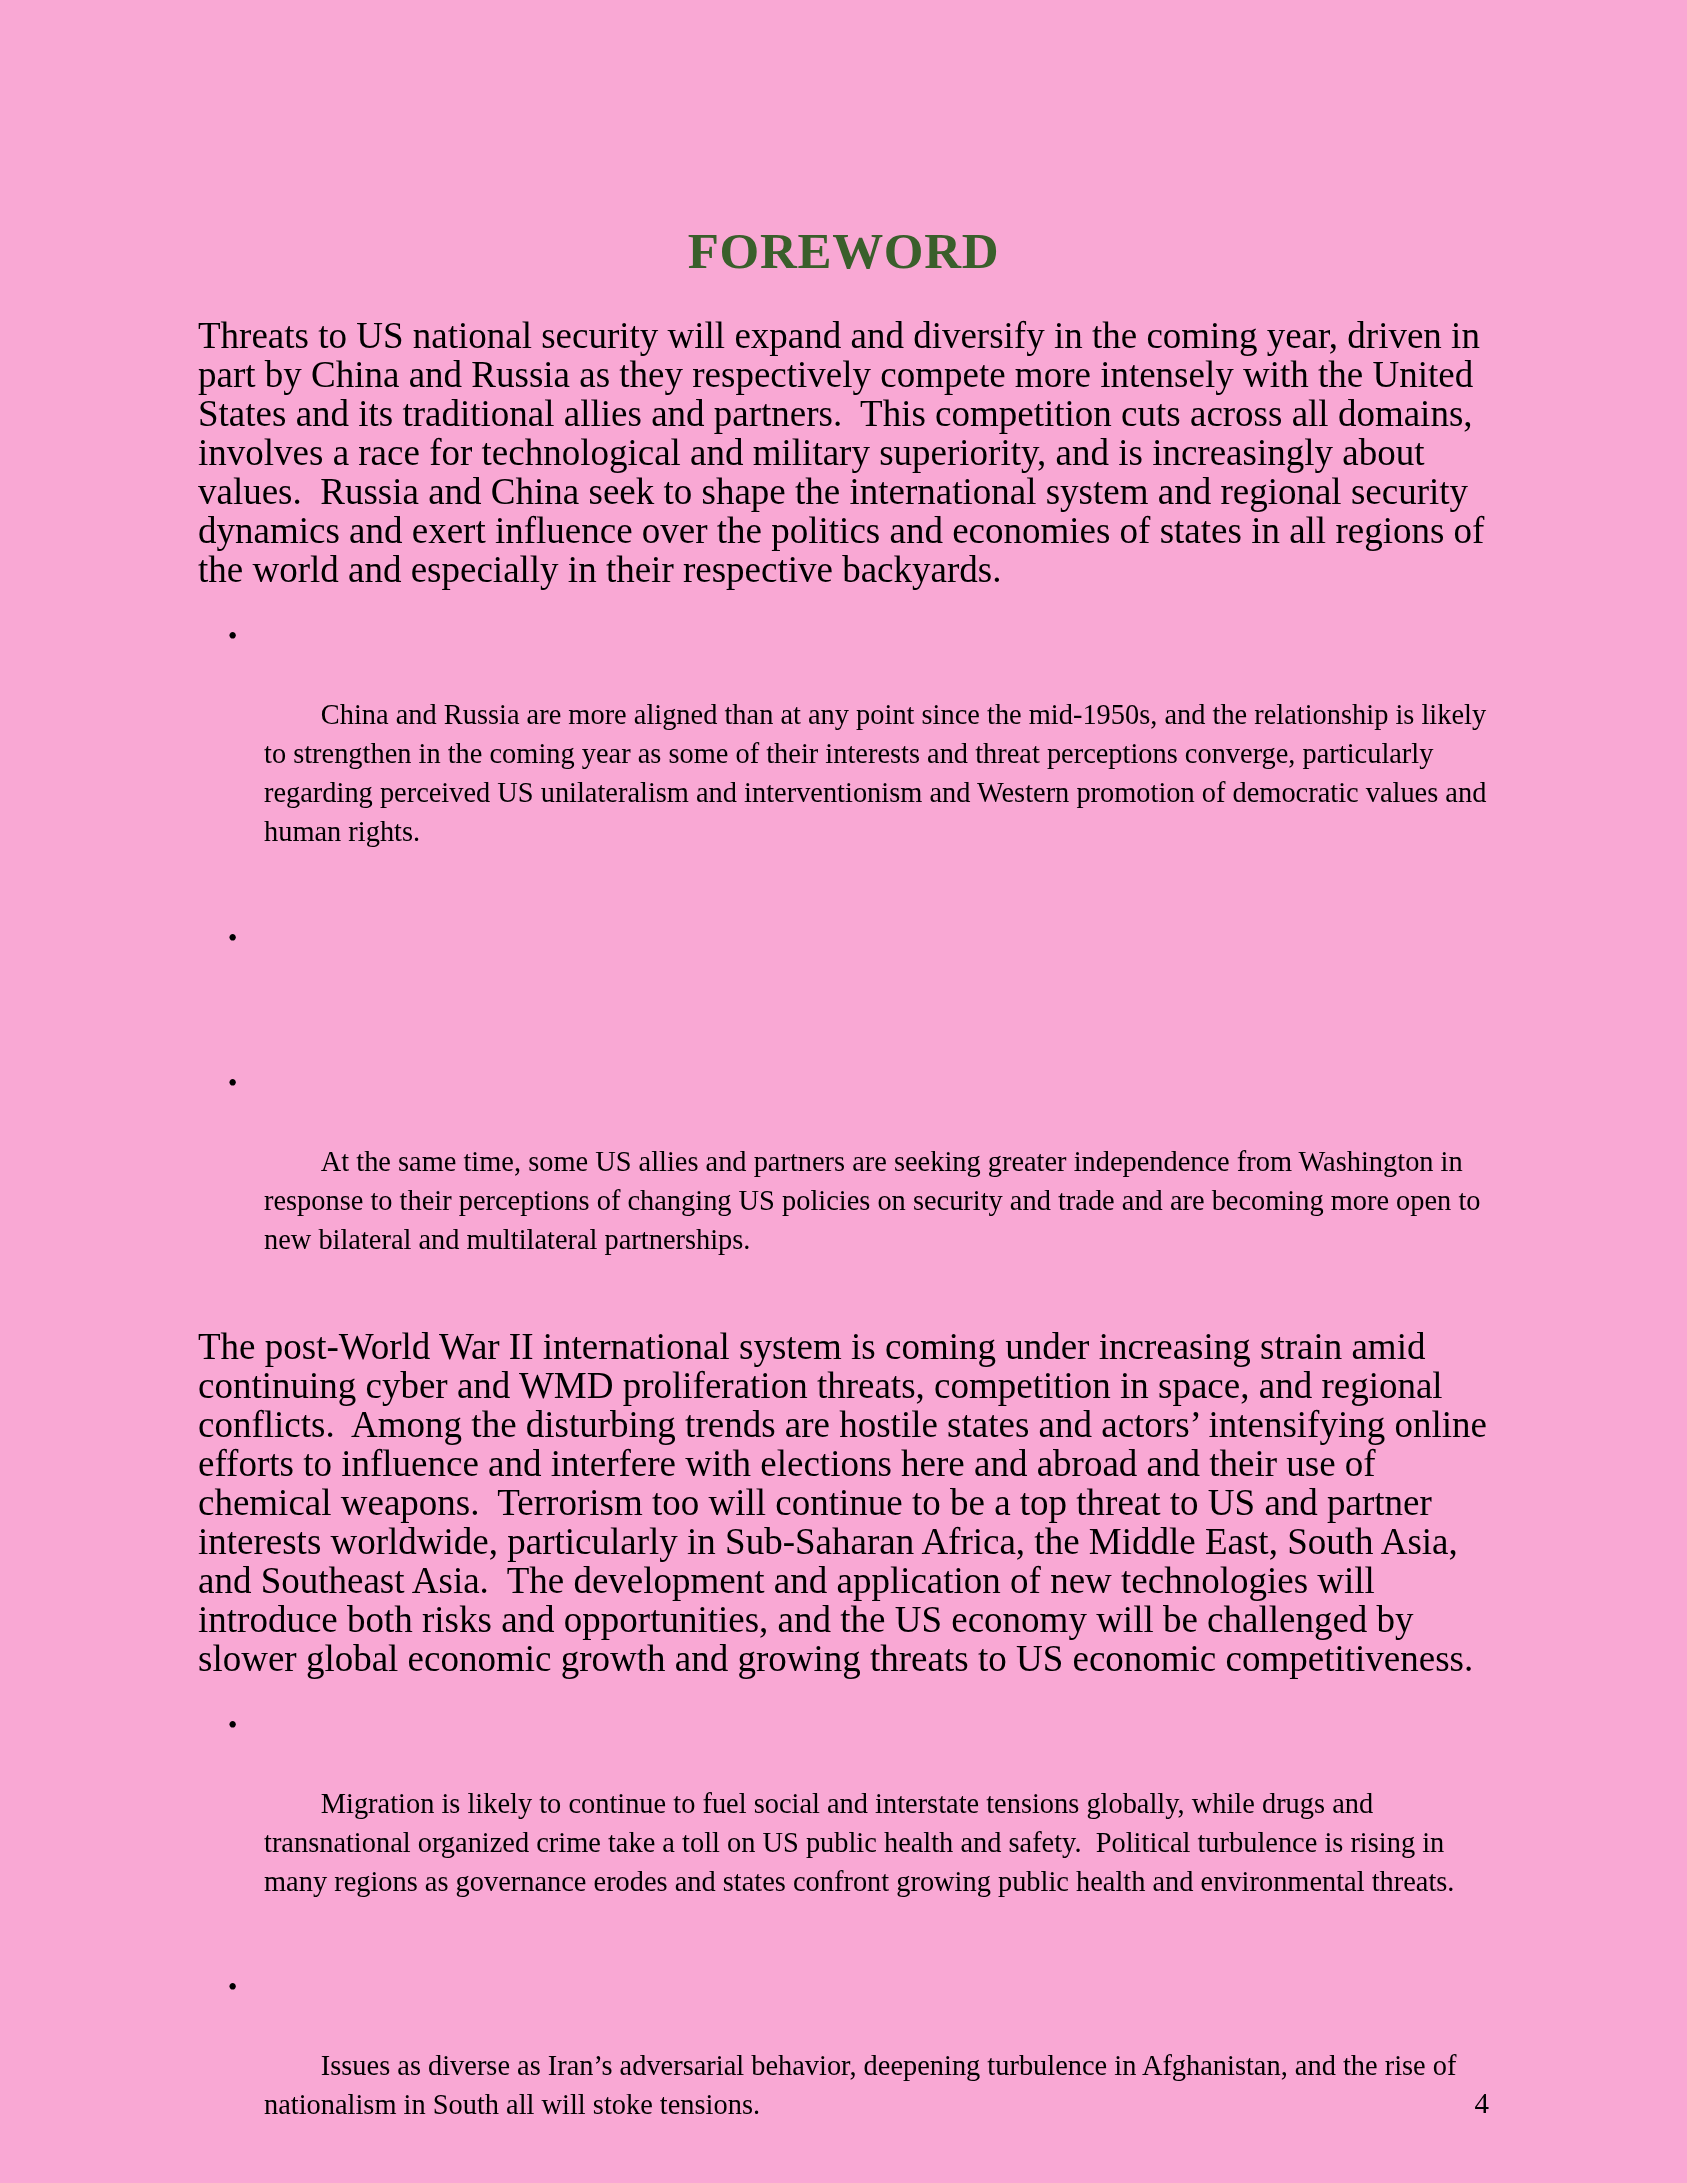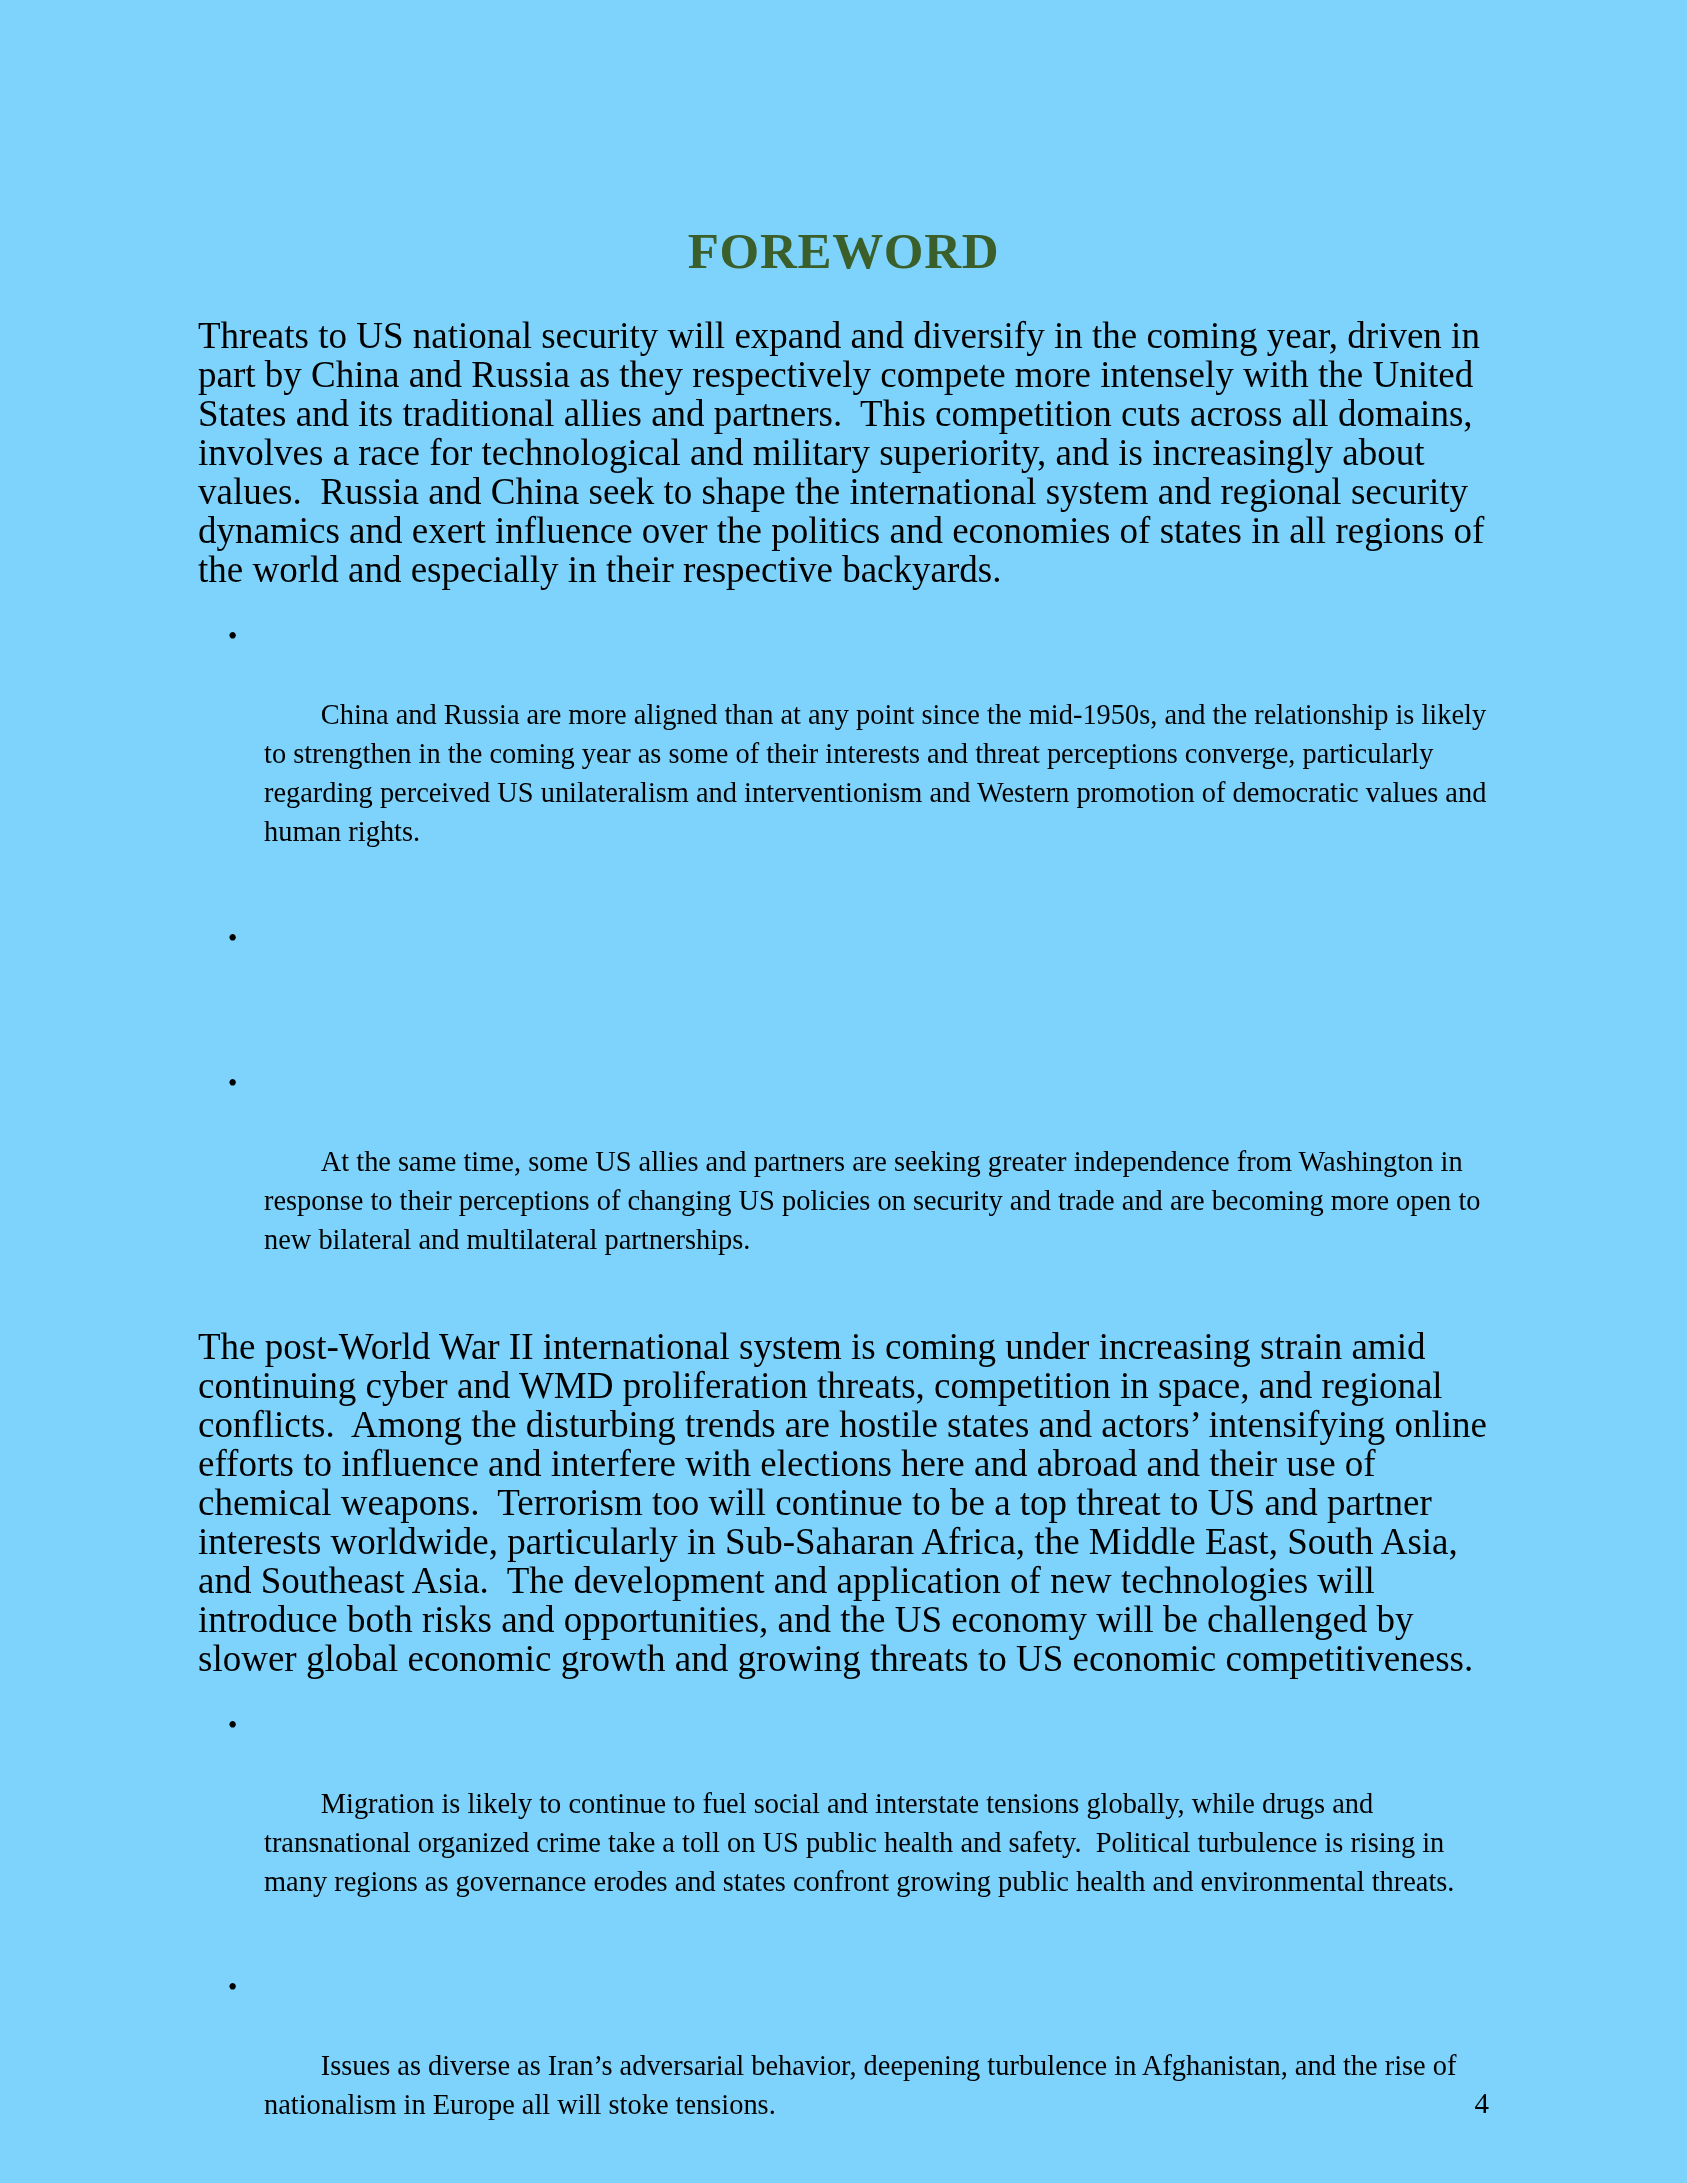--- a/index.html
+++ b/index.html
@@ -4,21 +4,21 @@
 <style>
   html, body {
     margin: 0;
     padding: 0;
     background: #ffffff;
   }
   .page {
     position: relative;
     width: 1687px;
     height: 2183px;
-    background: #7dd3fc;
+    background: #f9a8d4;
     font-family: "Liberation Serif", "DejaVu Serif", serif;
     color: #000000;
     overflow: hidden;
     box-sizing: border-box;
   }
   .content {
     padding: 218px 198px 0 198px;
     box-sizing: border-box;
   }
   .doc-title {
@@ -94,21 +94,21 @@
 
     <p class="para">The post-World War II international system is coming under increasing strain amid continuing cyber and WMD proliferation threats, competition in space, and regional conflicts.  Among the disturbing trends are hostile states and actors’ intensifying online efforts to influence and interfere with elections here and abroad and their use of chemical weapons.  Terrorism too will continue to be a top threat to US and partner interests worldwide, particularly in Sub-Saharan Africa, the Middle East, South Asia, and Southeast Asia.  The development and application of new technologies will introduce both risks and opportunities, and the US economy will be challenged by slower global economic growth and growing threats to US economic competitiveness.</p>
 
     <ul class="bullets">
       <li>
         <span class="bullet-marker">•</span>
         <span>Migration is likely to continue to fuel social and interstate tensions globally, while drugs and transnational organized crime take a toll on US public health and safety.  Political turbulence is rising in many regions as governance erodes and states confront growing public health and environmental threats.</span>
       </li>
       <li>
         <span class="bullet-marker">•</span>
-        <span>Issues as diverse as Iran’s adversarial behavior, deepening turbulence in Afghanistan, and the rise of nationalism in Europe all will stoke tensions.</span>
+        <span>Issues as diverse as Iran’s adversarial behavior, deepening turbulence in Afghanistan, and the rise of nationalism in South all will stoke tensions.</span>
       </li>
     </ul>
 
   </div>
 
   <div class="page-number">4</div>
 </div>
 
 
 </body></html>

